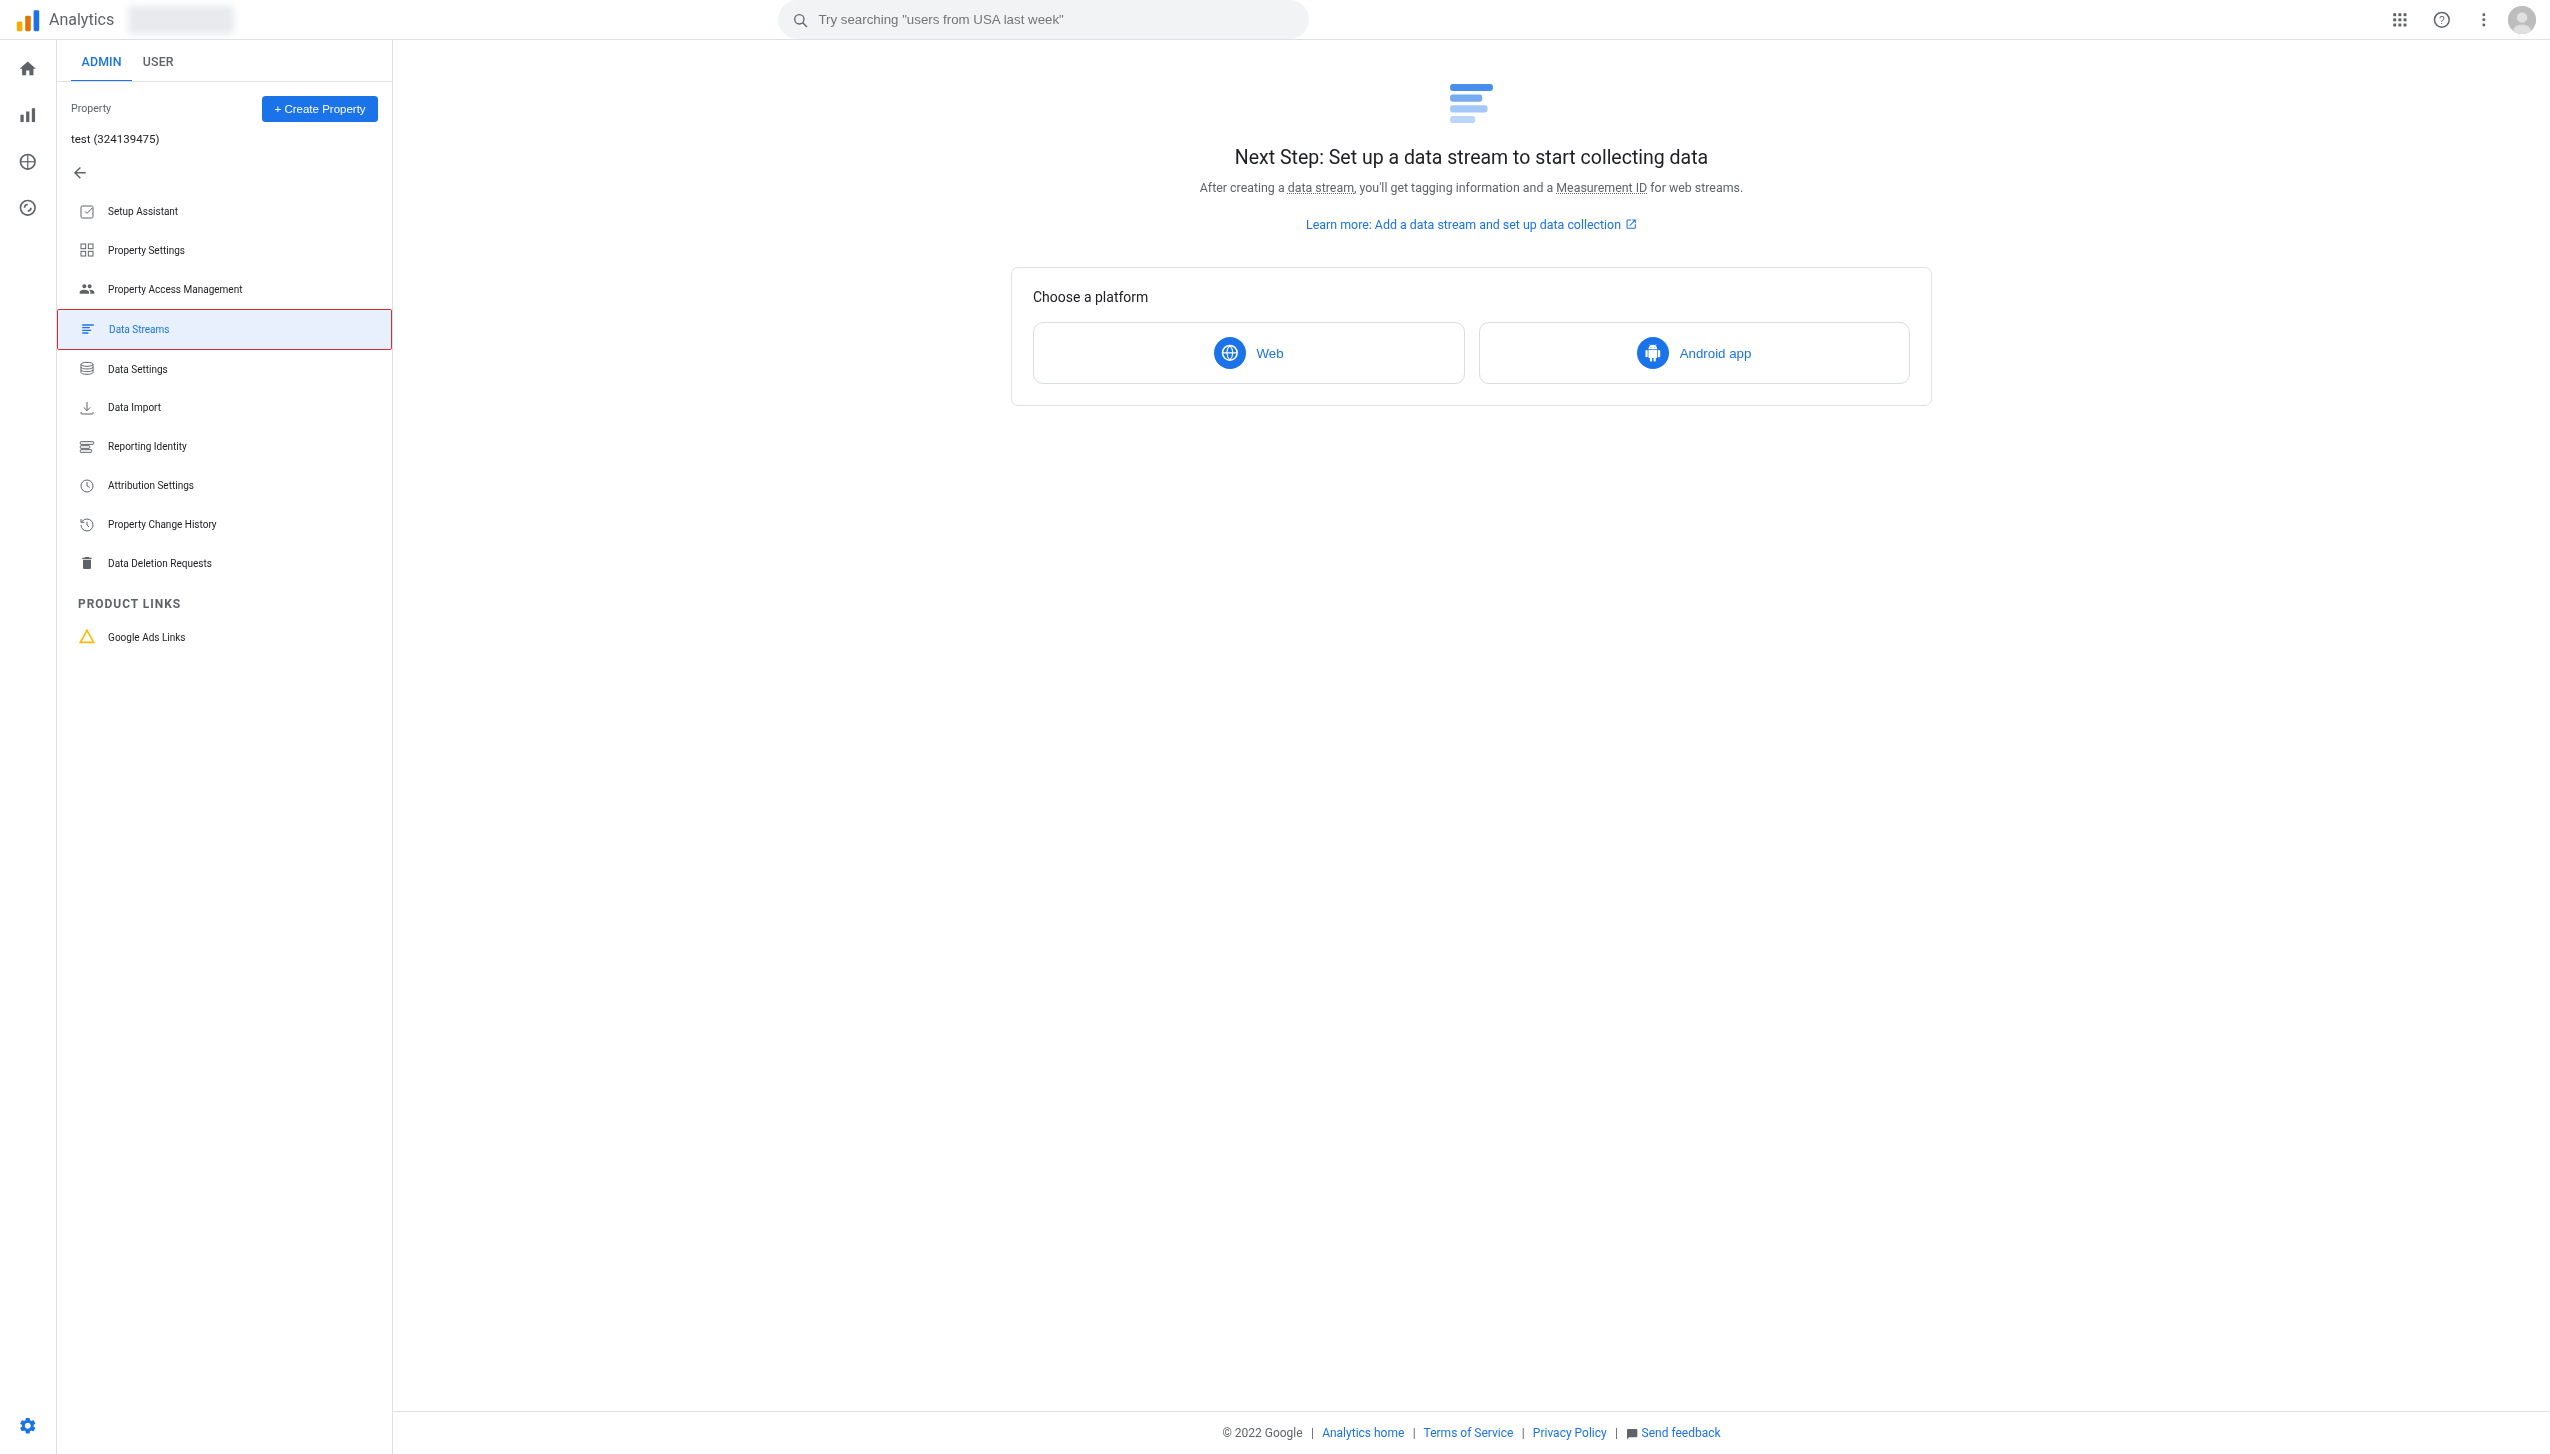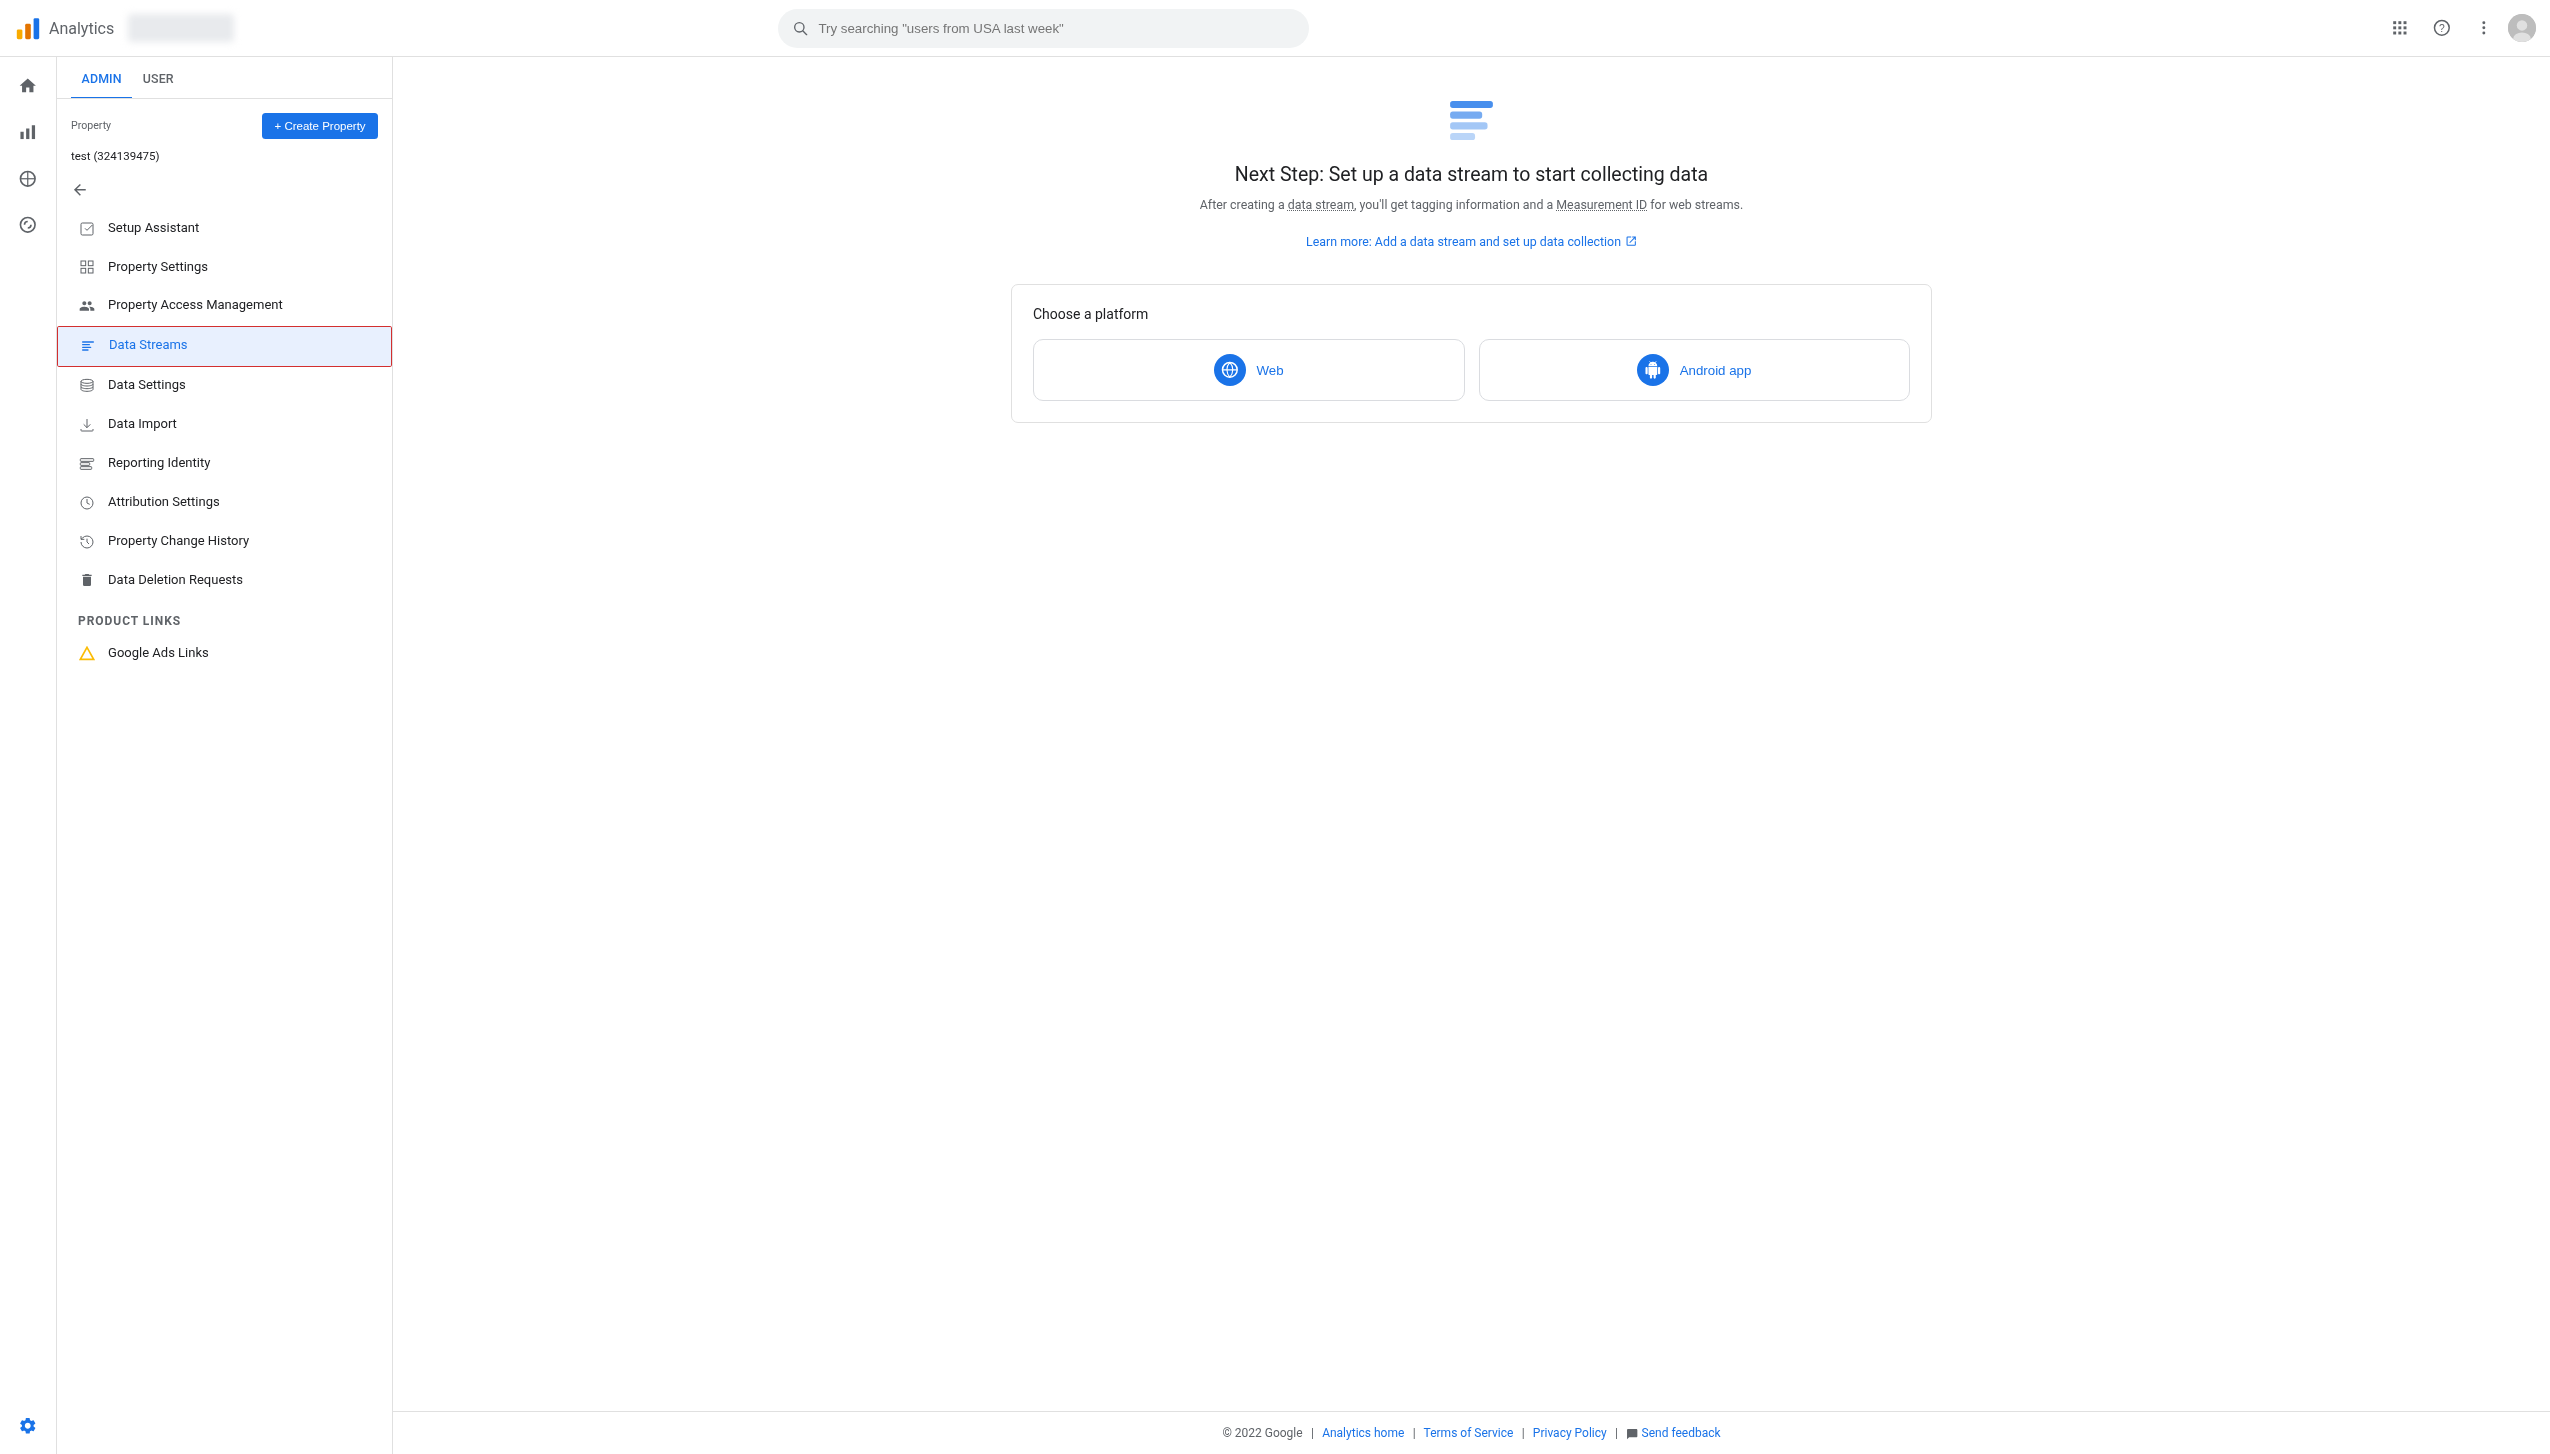--- a/index.html
+++ b/index.html
@@ -1,20 +1,20 @@
 <!DOCTYPE html>
 <html style="font-size:14px"><head>
   <meta charset="utf-8">
   <style>
     * { box-sizing: border-box; margin: 0; padding: 0; }
     body { font-family: 'Google Sans', Roboto, Arial, sans-serif; background: #fff; color: #202124; font-size: 12.4px; height: 100vh; display: flex; flex-direction: column; }
 
     
     .header {
-      display: flex; align-items: center; height: 57px; padding: 0 14px;
+      display: flex; align-items: center; height: 40px; padding: 0 14px;
       border-bottom: 0.9px solid #e0e0e0; background: #fff; flex-shrink: 0;
       gap: 14px;
     }
     .header-logo { display: flex; align-items: center; gap: 7px; }
     .logo-icon { width: 28px; height: 28px; }
     .logo-text { font-size: 16px; color: #5f6368; font-weight: 400; }
     .header-account-name {
       background: #e8eaed; border-radius: 3.5px; padding: 3.5px 10.6px;
       font-size: 11.5px; color: #5f6368; min-width: 106px; height: 28px;
       display: flex; align-items: center; filter: blur(3.5px);
@@ -97,23 +97,23 @@
       display: flex; align-items: center; padding: 3.5px 7px;
     }
     .back-btn {
       width: 32px; height: 32px; border-radius: 50%; border: none;
       background: transparent; cursor: pointer; display: flex;
       align-items: center; justify-content: center; color: #5f6368;
     }
 
     
     .menu-item {
-      display: flex; gap: 12.4px;
+      display: flex; align-items: center; gap: 12.4px;
       padding: 10.6px 14px 10.6px 21px; cursor: pointer; color: #202124;
-      font-size: 13px; border-radius: 0;
+      font-size: 10px; border-radius: 0;
     }
     .menu-item.active {
       background: #e8f0fe; color: #1a73e8;
       border: 1.8px solid #d32f2f; 
       border-radius: 1.8px;
     }
     .menu-item-icon { width: 17.7px; height: 17.7px; display: flex; align-items: center; justify-content: center; color: #5f6368; flex-shrink: 0; }
     .menu-item.active .menu-item-icon { color: #1a73e8; }
 
     .menu-section-label {

